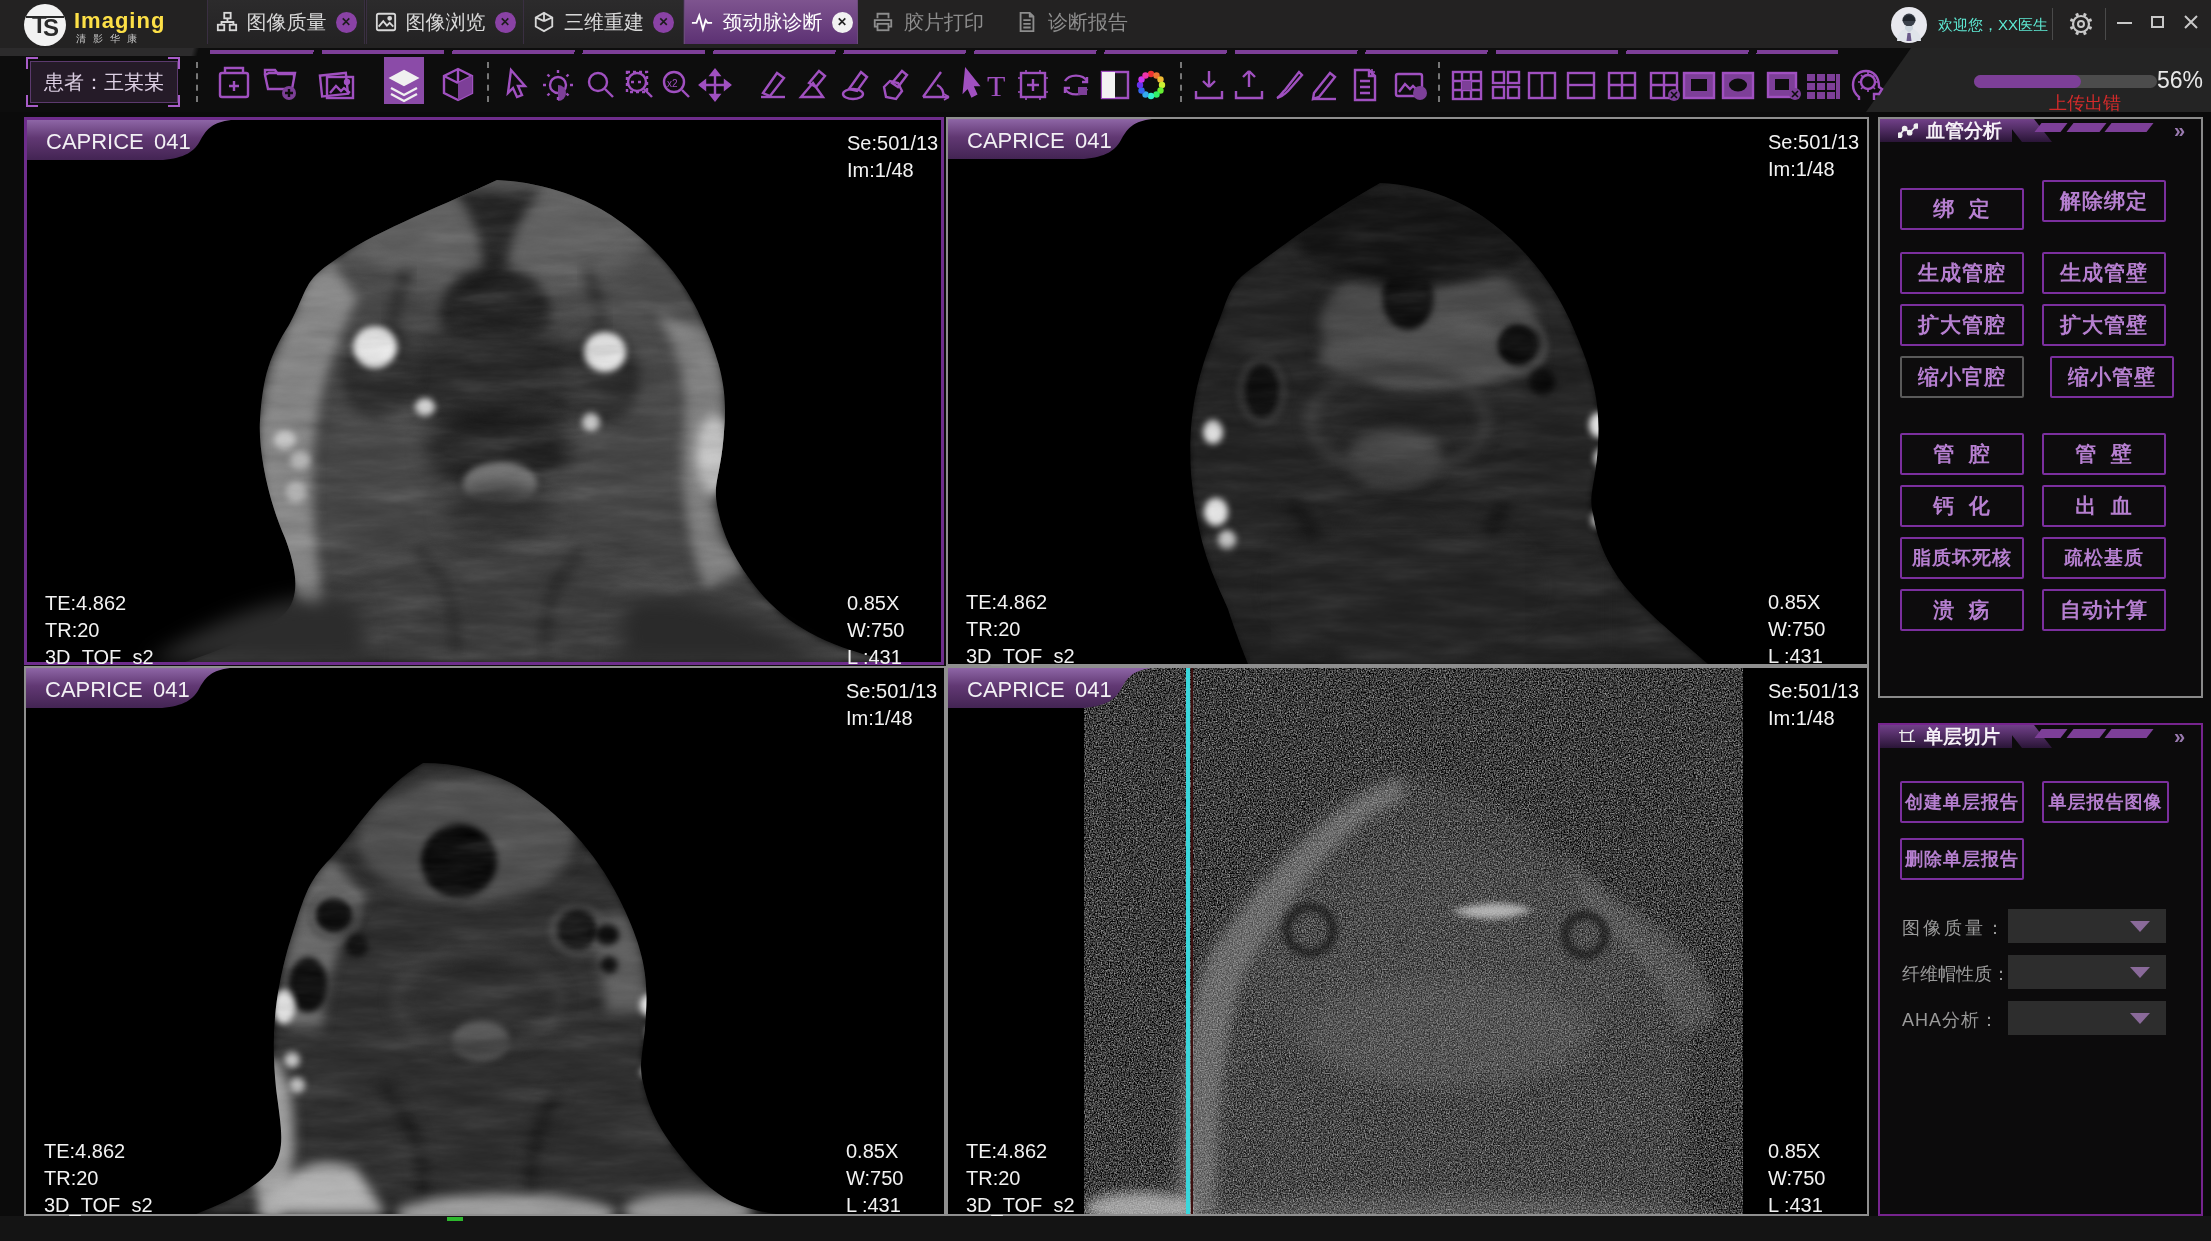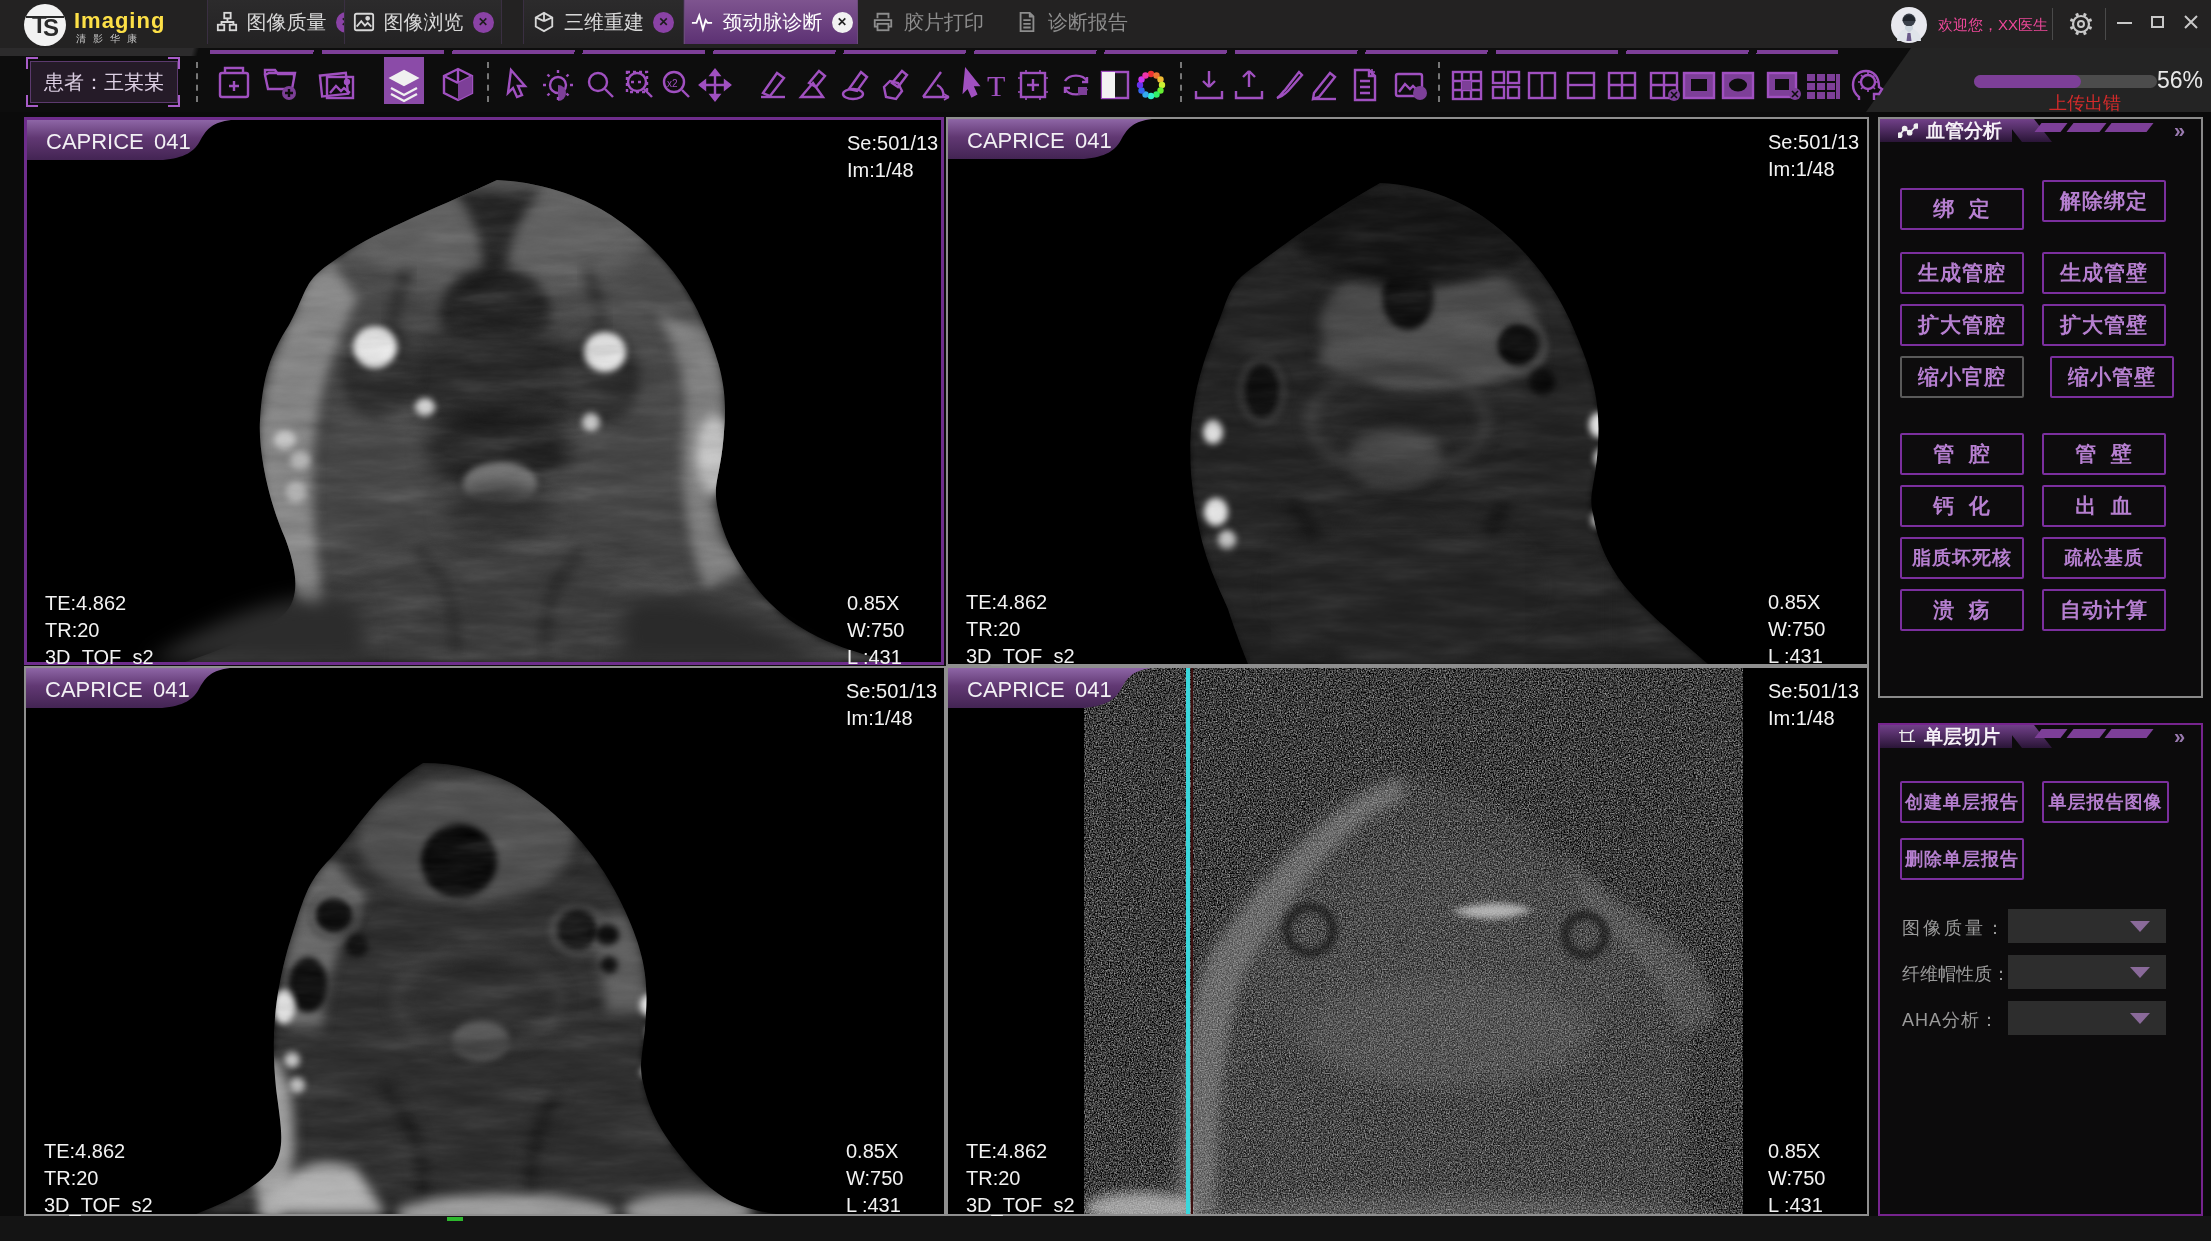--- a/index.html
+++ b/index.html
@@ -73,21 +73,21 @@
     <div class="tab" style="left:207px;width:158px;">
       <svg width="22" height="22" viewBox="0 0 24 24" fill="none" stroke="#d8d8d8" stroke-width="2">
         <rect x="9" y="2" width="7" height="6"></rect>
           <rect x="2" y="15" width="7" height="6"></rect>
           <rect x="15" y="15" width="7" height="6"></rect>
         <path d="M12.5 8 v4 M6 15 v-3 h13 v3"></path>
       </svg>
       <span>图像质量</span>
         <span class="tabx">✕</span>
     </div>
-    <div class="tab" style="left:344px;width:158px;">
+    <div class="tab" style="left:366px;width:158px;">
       <svg width="22" height="22" viewBox="0 0 24 24" fill="none" stroke="#d8d8d8" stroke-width="2">
         <rect x="2" y="3" width="20" height="18" rx="2"></rect>
           <path d="M4 17 l5-6 4 5 3-3 4 4"></path>
           <circle cx="16" cy="8" r="1.6" fill="#d8d8d8"></circle>
       </svg>
       <span>图像浏览</span>
         <span class="tabx">✕</span>
     </div>
     <div class="tab" style="left:523px;width:161px;">
       <svg width="22" height="22" viewBox="0 0 24 24" fill="none" stroke="#d8d8d8" stroke-width="2">
@@ -119,21 +119,21 @@
     </div>
 
     <svg class="abs" style="left:1891px;top:7px" width="36" height="36" viewBox="0 0 36 36">
       <circle cx="18" cy="18" r="18" fill="#e8e8ee"></circle>
       <circle cx="18" cy="13" r="6.5" fill="#3a3f4a"></circle>
       <path d="M18 8 a6.5 6.5 0 0 1 6.5 6 l-13 0 a6.5 6.5 0 0 1 6.5-6" fill="#20242c"></path>
       <path d="M6 34 a12 13 0 0 1 24 0 Z" fill="#e0e4ea"></path>
       <path d="M14 22 l4 4 4-4 v-3 h-8 Z" fill="#cdd4dd"></path>
       <path d="M16.5 26 h3 l1 8 h-5 Z" fill="#6a5a8a"></path>
     </svg>
-    <div class="abs" style="left:1938px;top:16px;color:#ec4899;font-size:15px;">欢迎您，XX医生</div>
+    <div class="abs" style="left:1938px;top:16px;color:#5eead4;font-size:15px;">欢迎您，XX医生</div>
     <div class="abs" style="left:2052px;top:8px;width:1px;height:32px;background:#4a4a4a"></div>
     <svg class="abs" style="left:2069px;top:12px" width="24" height="24" viewBox="0 0 24 24" fill="none" stroke="#c8c8c8" stroke-width="2.2">
       <circle cx="12" cy="12" r="8"></circle>
         <circle cx="12" cy="12" r="3" stroke-width="2"></circle>
       <path d="M19.9 15.3 L22.6 16.4 M15.3 19.9 L16.4 22.6 M8.7 19.9 L7.6 22.6 M4.1 15.3 L1.4 16.4 M4.1 8.7 L1.4 7.6 M8.7 4.1 L7.6 1.4 M15.3 4.1 L16.4 1.4 M19.9 8.7 L22.6 7.6" stroke-width="3"></path>
     </svg>
     <div class="abs" style="left:2105px;top:8px;width:1px;height:32px;background:#4a4a4a"></div>
     <div class="abs" style="left:2117px;top:22px;width:15px;height:2px;background:#c8c8c8"></div>
     <div class="abs" style="left:2151px;top:16px;width:13px;height:12px;border:2px solid #c8c8c8"></div>
     <svg class="abs" style="left:2184px;top:15px" width="14" height="14" viewBox="0 0 14 14" stroke="#c8c8c8" stroke-width="2">

